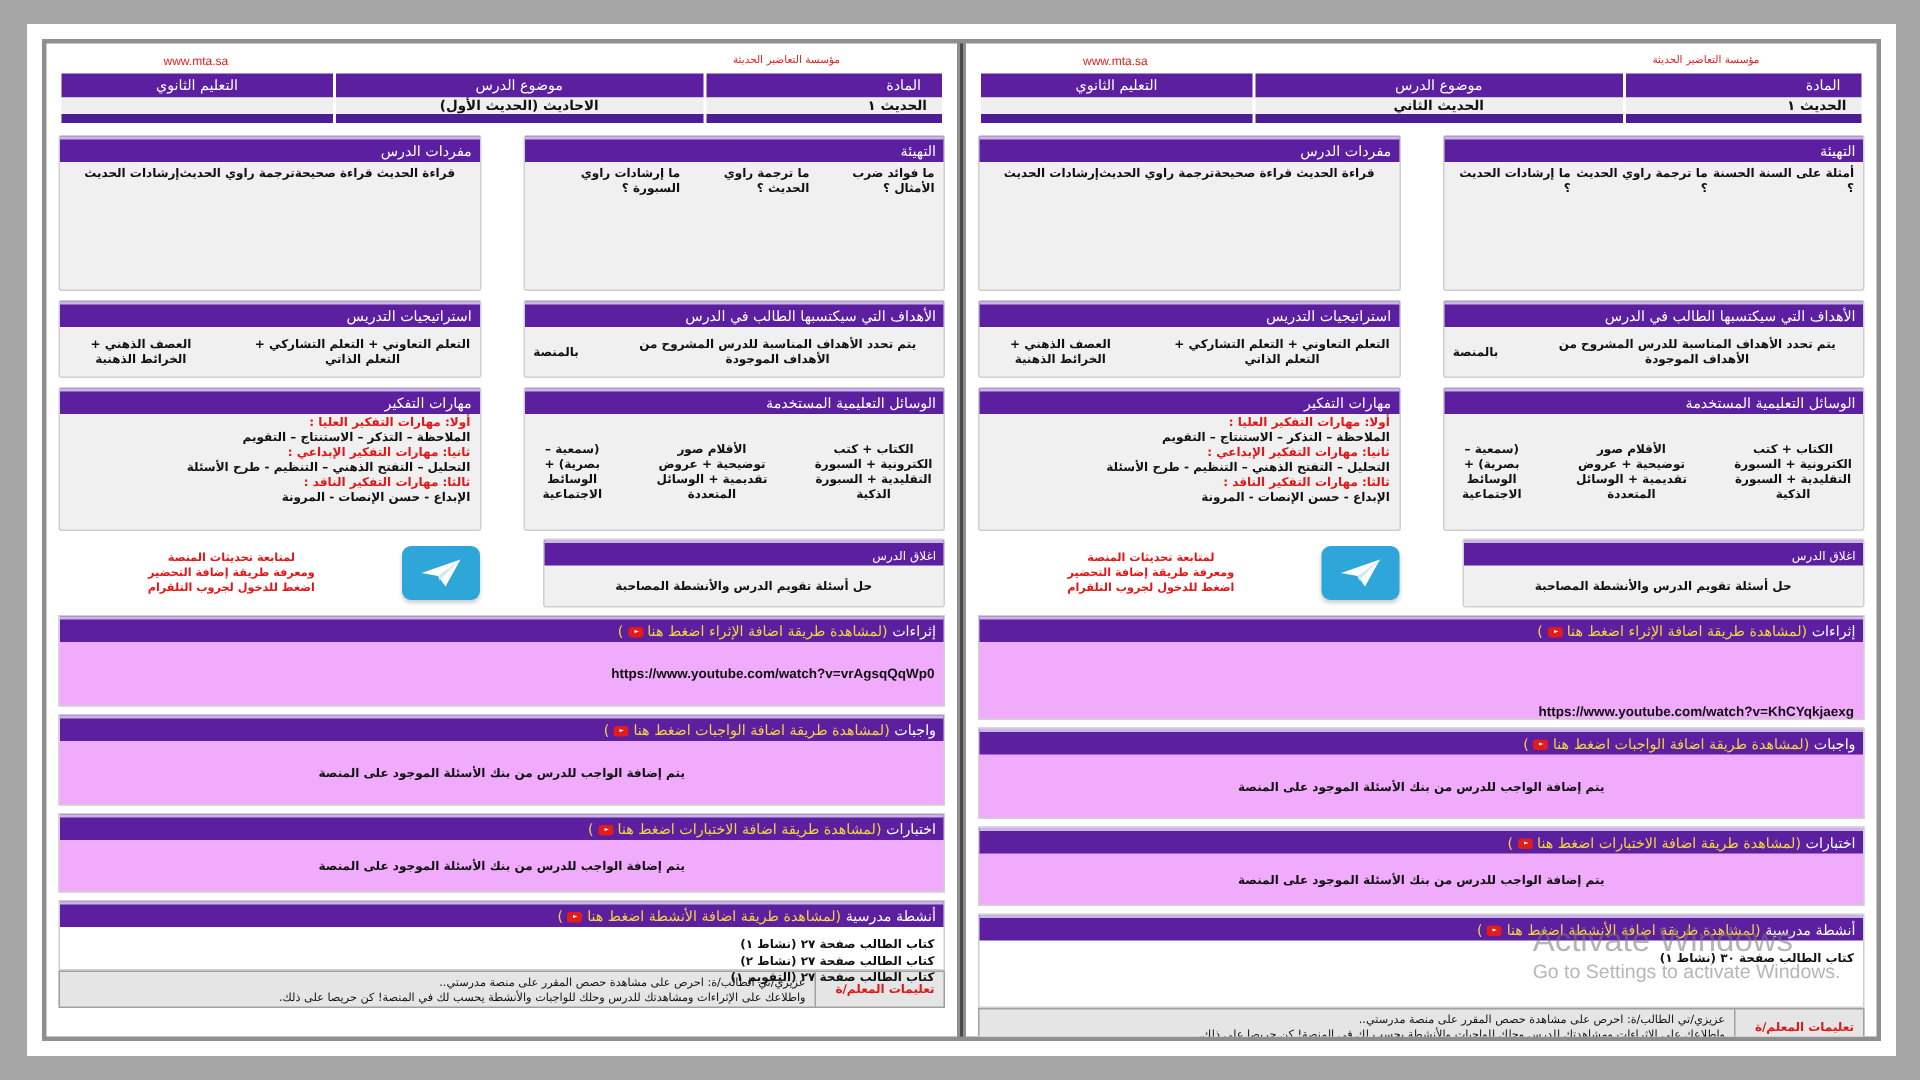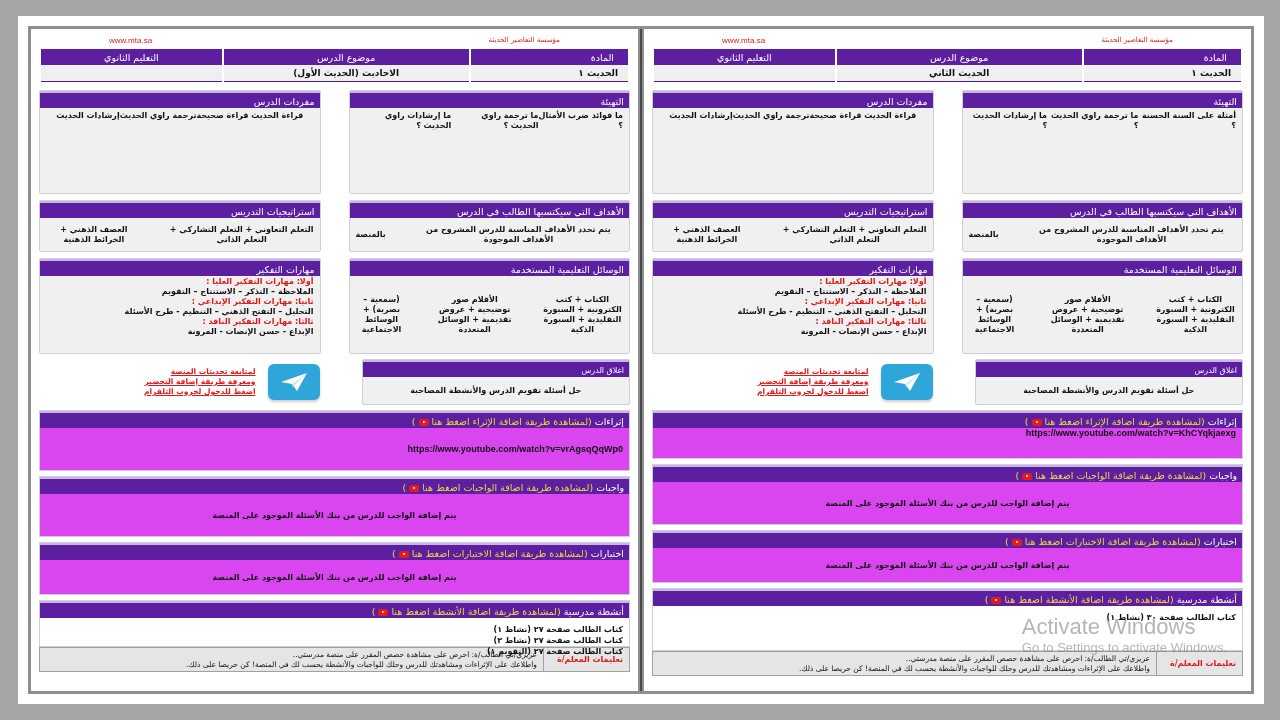--- a/index.html
+++ b/index.html
@@ -28,21 +28,21 @@
   }
   .topline .url { font-family: "Liberation Sans", sans-serif; font-size: 8px; direction: ltr; }
   table.meta { width: 100%; border-collapse: separate; border-spacing: 2px 0; margin-top: 2px; }
   table.meta th {
     background: #5b1fa0; color: #fff; font-weight: normal; font-size: 9.5px;
     height: 16px; text-align: center;
   }
   table.meta th.first { text-align: right; padding-right: 14px; }
   table.meta td {
     background: #efefef; font-size: 9px; font-weight: bold; color: #111;
-    height: 17px; text-align: center; border-bottom: 1px solid #4c1d95;
+    height: 17px; text-align: center; border-bottom: 6px solid #4c1d95;
   }
   table.meta td.first { text-align: right; padding-right: 10px; }
   .row { display: flex; gap: 28px; margin-top: 6px; }
   .box {
     flex: 1; background: #f0f0f0; border: 1px solid #d0d0d0; border-radius: 2px;
     display: flex; flex-direction: column;
   }
   .box .hd {
     background: #5b1fa0; color: #fff; font-size: 9.5px; height: 17px;
     line-height: 17px; padding: 0 5px; text-align: right;
@@ -54,22 +54,22 @@
   }
   .bd.vcenter { display: flex; flex-direction: row; justify-content: center; }
   .bd.center { text-align: center; align-items: center; gap: 28px; }
   .red { color: #e01818; }
   .telegram-area { flex: 1; display: flex; align-items: center; gap: 12px; padding: 0 14px; }
   .telegram-icon {
     width: 52px; height: 36px; background: #2ea6d9; border-radius: 6px;
     display: flex; align-items: center; justify-content: center;
     box-shadow: 0 2px 3px rgba(0,0,0,0.2);
   }
-  .telegram-text { flex: 1; text-align: right; font-size: 7.5px; font-weight: bold; color: #e01818; line-height: 10px; text-decoration: underline; }
-  .wide { margin-top: 5px; background: #d946ef; border: 1px solid #d0d0d0; }
+  .telegram-text { flex: 1; text-align: center; font-size: 7.5px; font-weight: bold; color: #e01818; line-height: 10px; }
+  .wide { margin-top: 5px; background: #f0abfc; border: 1px solid #d0d0d0; }
   .wide .hd {
     background: #5b1fa0; color: #fff; font-size: 9.5px; height: 17px; line-height: 17px;
     padding: 0 5px; text-align: right; border-top: 2px solid #c9b5e8;
   }
   .wide .hd .yellow { color: #f5d442; }
   .yt {
     display: inline-block; width: 10px; height: 7px; background: #e21b1b; border-radius: 2px;
     vertical-align: middle; margin: 0 3px; position: relative;
   }
   .yt::after {
@@ -115,21 +115,21 @@
         </tr>
       </tbody>
         </table>
 
       <div class="row" style="height:104px; margin-top:8px;">
         <div class="box">
           <div class="hd">التهيئة</div>
           <div class="bd vcenter">
             <div>ما فوائد ضرب الأمثال ؟</div>
             <div>ما ترجمة راوي الحديث ؟</div>
-            <div>ما إرشادات راوي الحديث ؟</div>
+            <div>ما إرشادات راوي السبورة ؟</div>
           </div>
         </div>
         <div class="box">
           <div class="hd">مفردات الدرس</div>
           <div class="bd vcenter">
             <div>قراءة الحديث قراءة صحيحة</div>
             <div>ترجمة راوي الحديث</div>
             <div>إرشادات الحديث</div>
           </div>
         </div>
@@ -339,21 +339,21 @@
             <div>اضغط للدخول لجروب التلقرام</div>
           </div>
         </div>
       </div>
 
       <div class="wide">
         <div class="hd">
           <span>إثراءات</span>
           <span class="yellow"><span>(لمشاهدة طريقة اضافة الإثراء اضغط هنا</span><span class="yt"></span><span>)</span></span>
         </div>
-        <div class="bd" style="height:30px; display:flex; align-items:flex-start;">
+        <div class="bd" style="height:30px; display:flex; align-items:flex-end;margin-top:21px;">
           <div class="url-line" style="width:100%;">https://www.youtube.com/watch?v=KhCYqkjaexg</div>
         </div>
       </div>
 
       <div class="wide">
         <div class="hd">
           <span>واجبات</span>
           <span class="yellow"><span>(لمشاهدة طريقة اضافة الواجبات اضغط هنا</span><span class="yt"></span><span>)</span></span>
         </div>
         <div class="bd" style="height:42px; display:flex; align-items:center; justify-content:center;">يتم إضافة الواجب للدرس من بنك الأسئلة الموجود على المنصة</div>

